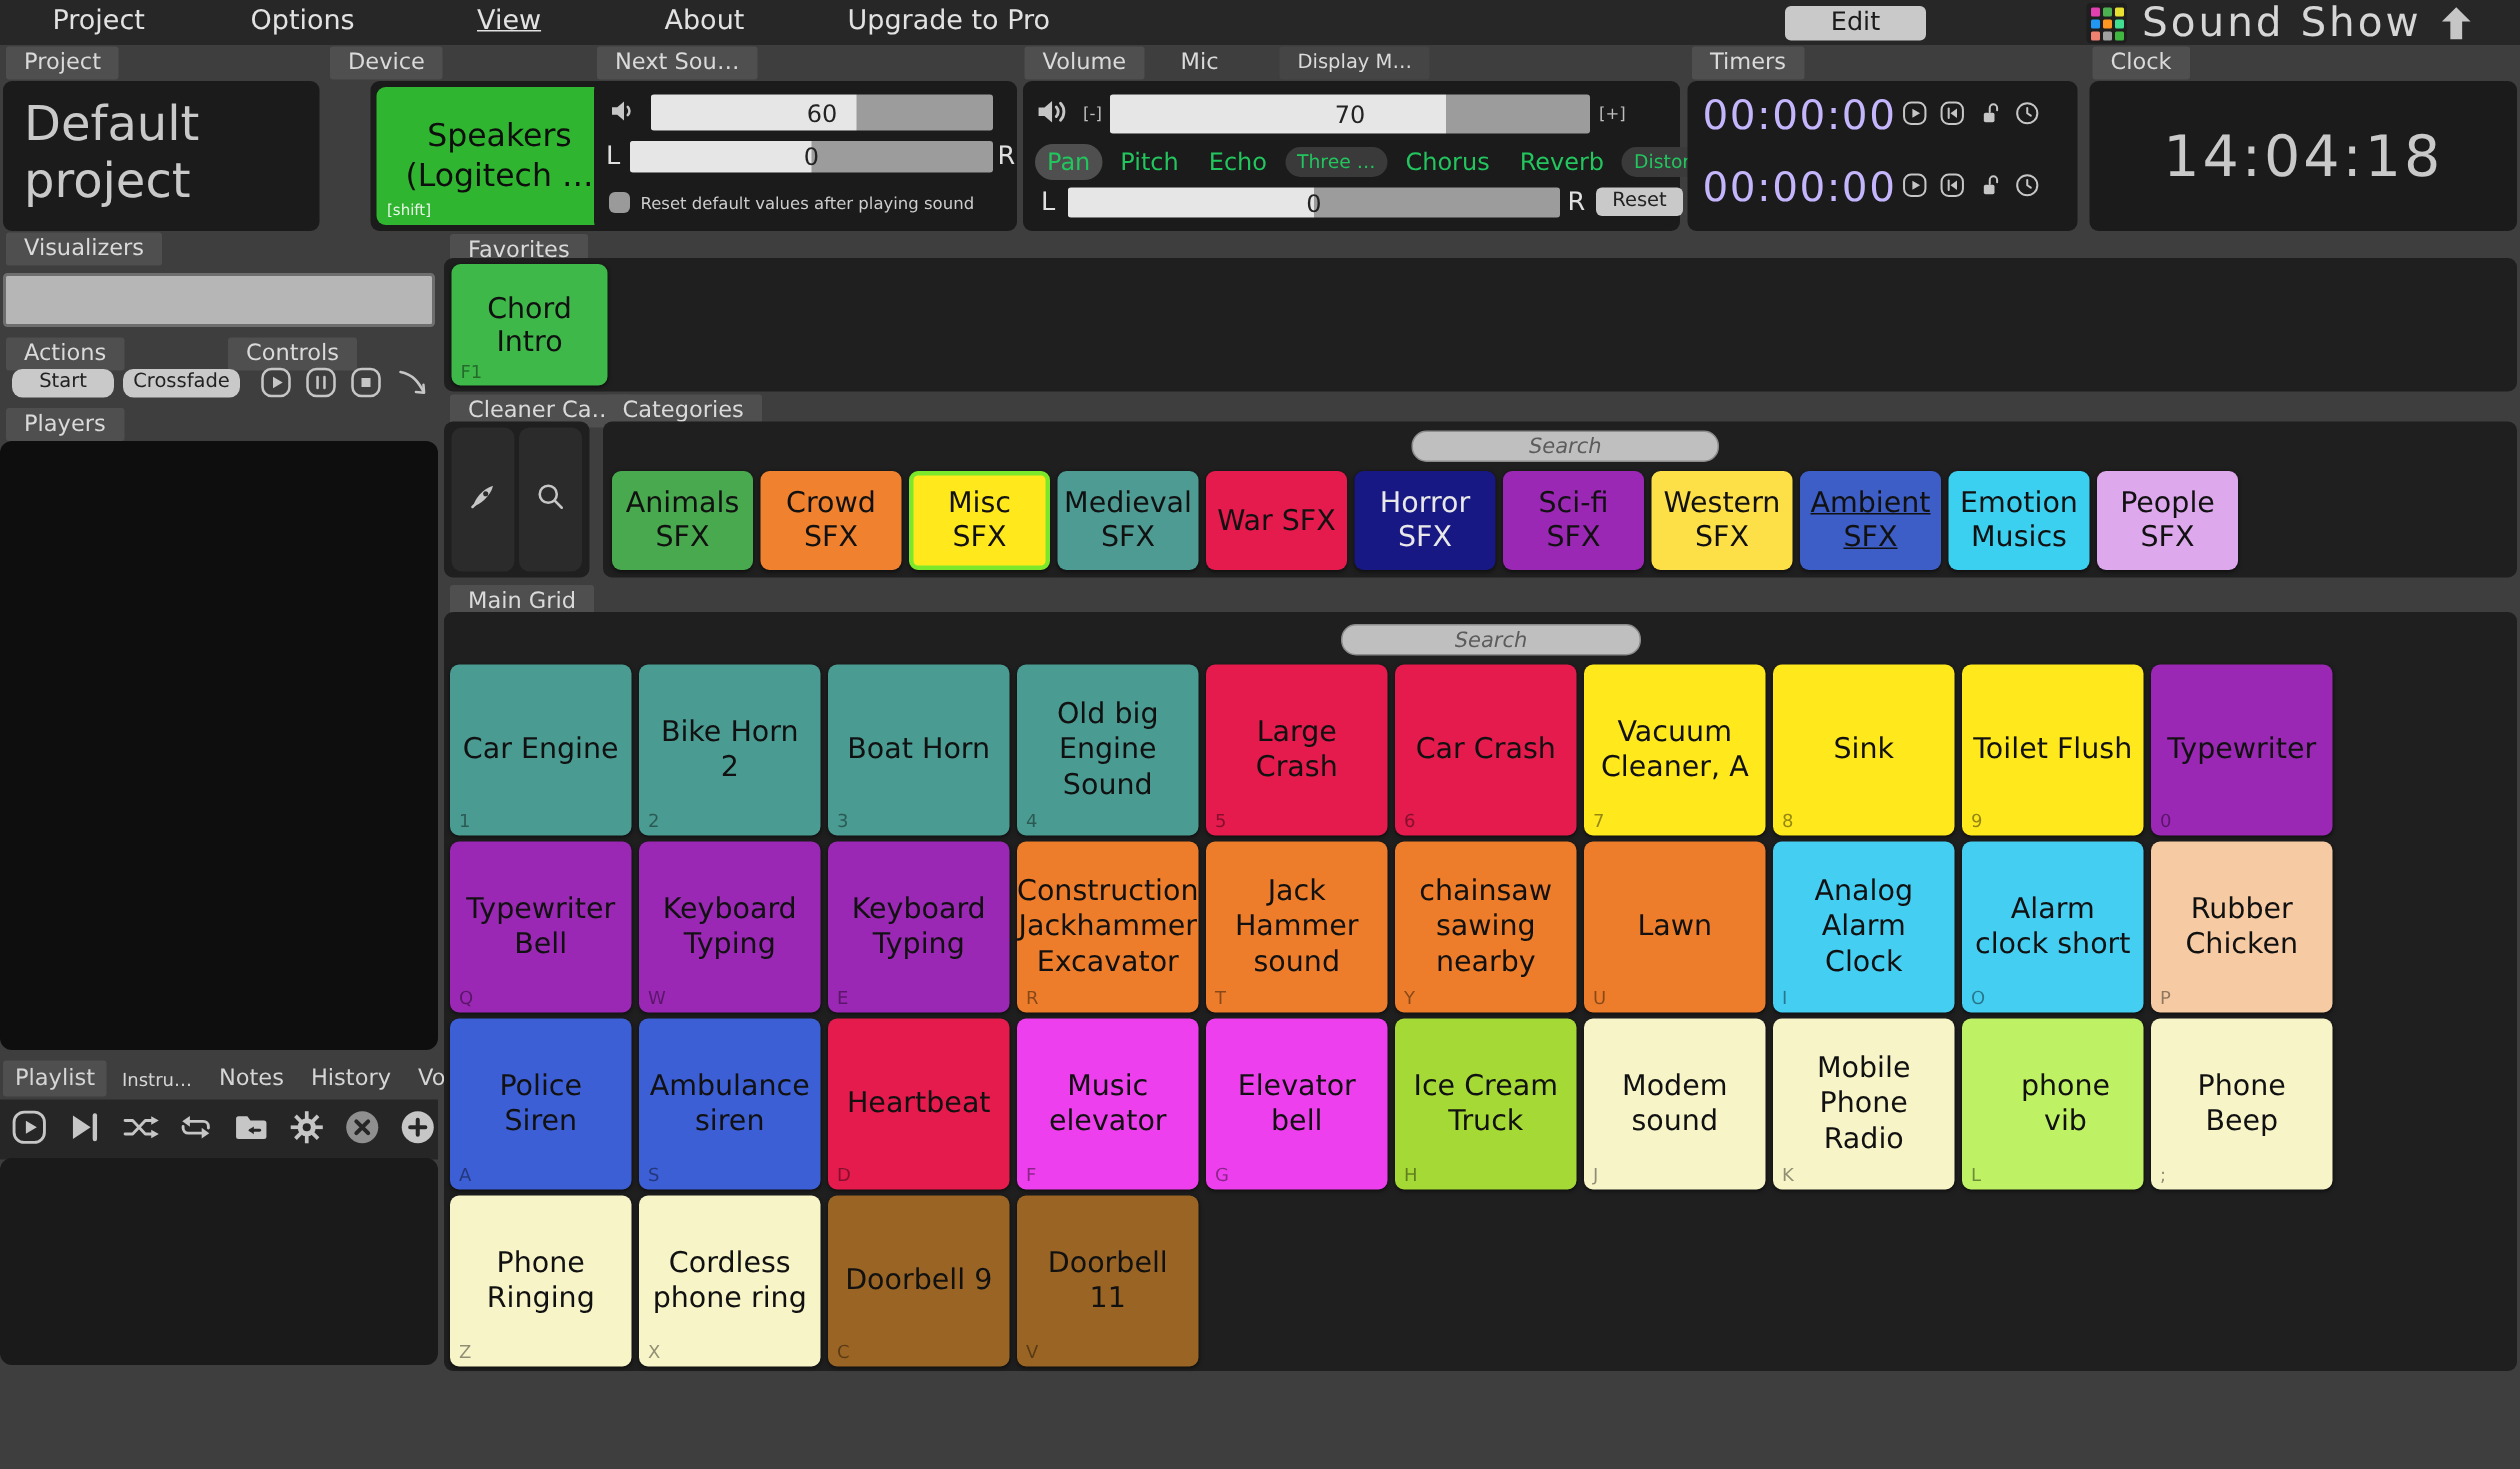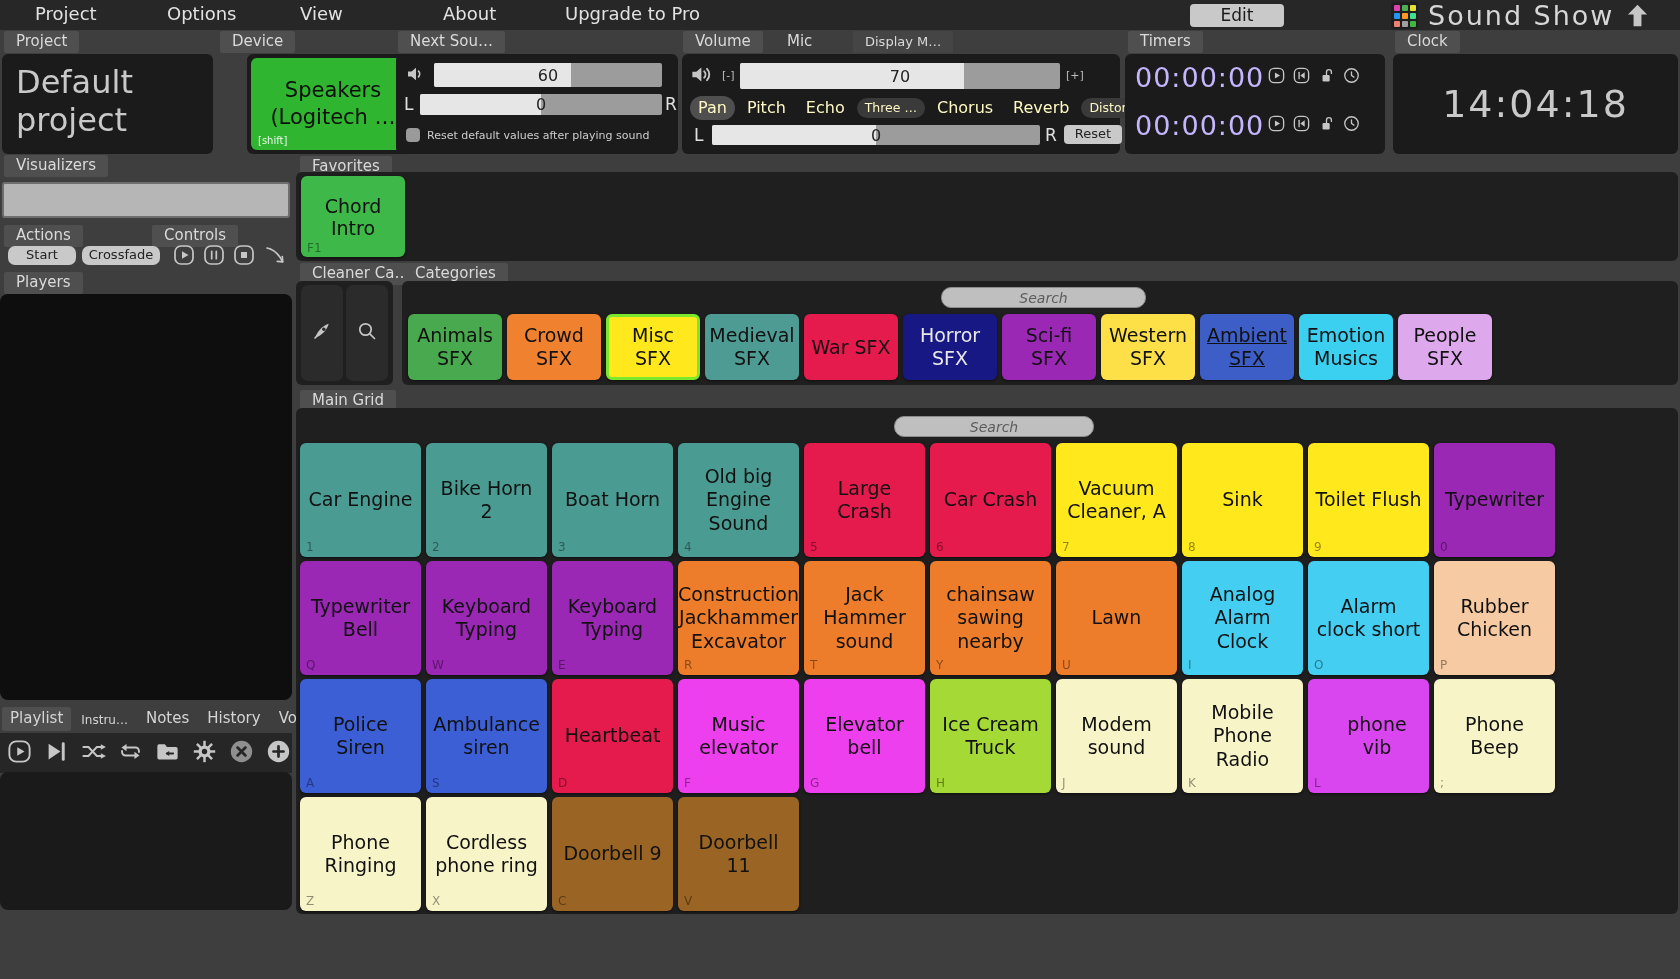--- a/index.html
+++ b/index.html
@@ -40,21 +40,21 @@
                  color:#232323; font-size:16px; }
   .lr { color:#E0E0E0; font-size:17px; }
 
   .chk-row { position:absolute; left:10px; top:74px; display:flex; align-items:center; gap:7px; }
   .chk { width:14px; height:14px; background:#9A9A9A; border-radius:4px; }
   .chk-label { font-size:11px; color:#CDCDCD; }
 
   .bracket { color:#BDBDBD; font-size:11px; }
 
   .fx-tabs { position:absolute; left:8px; top:42px; display:flex; align-items:center; gap:4px; }
-  .fx-tab { color:#fef9c3; font-size:16px; padding:2px 8px 3px; border-radius:12px; white-space:nowrap; }
+  .fx-tab { color:#22c55e; font-size:16px; padding:2px 8px 3px; border-radius:12px; white-space:nowrap; }
   .fx-tab.active { background:#4F4F4F; }
   .fx-tab.sm { font-size:12.5px; background:#3A3A3A; }
   .reset-btn { position:absolute; left:382px; top:71px; width:58px; height:19px; background:#C9C9C9; color:#222;
                font-size:13px; border-radius:4px; text-align:center; line-height:18px; }
 
   .timer-row { position:absolute; left:10px; display:flex; align-items:center; gap:6px; }
   .timer-time { font-size:27px; color:#c4b5fd; letter-spacing:1px; width:126px; }
   .clock-time { position:absolute; inset:0; display:flex; align-items:center; justify-content:center;
                 font-size:38px; color:#C9C9C9; letter-spacing:2px; }
 
@@ -100,21 +100,21 @@
 </style>
 </head>
 <body>
 
 <div id="app">
 
   <div class="menubar">
     <div>
         <span class="menu-item" style="left: 35px;">Project</span>
         <span class="menu-item" style="left: 167px;">Options</span>
-        <span class="menu-item" style="left: 300px;">View</span>
+        <span class="menu-item" style="left: 318px; text-decoration: underline;">View</span>
         <span class="menu-item" style="left: 443px;">About</span>
         <span class="menu-item" style="left: 565px;">Upgrade to Pro</span>
       </div>
     <div class="edit-btn">Edit</div>
     <div class="app-icon">
         <i style="background: rgb(224, 64, 176);"></i>
         <i style="background: rgb(76, 175, 80);"></i>
         <i style="background: rgb(232, 224, 48);"></i>
         <i style="background: rgb(33, 150, 243);"></i>
         <i style="background: rgb(255, 152, 32);"></i>
@@ -508,21 +508,21 @@
         <span class="hotkey">H</span>
       </div>
       <div class="gbtn" style="background: rgb(247, 244, 200);">
         <span>Modem sound</span>
         <span class="hotkey">J</span>
       </div>
       <div class="gbtn" style="background: rgb(247, 244, 200);">
         <span>Mobile Phone Radio</span>
         <span class="hotkey">K</span>
       </div>
-      <div class="gbtn" style="background: #d946ef; padding-left: 23px;">
+      <div class="gbtn" style="background: #bef264; padding-left: 23px;">
         <span>phone vib</span>
         <span class="hotkey">L</span>
       </div>
       <div class="gbtn" style="background: rgb(247, 244, 200);">
         <span>Phone Beep</span>
         <span class="hotkey">;</span>
       </div>
       <div class="gbtn" style="background: rgb(247, 244, 200);">
         <span>Phone Ringing</span>
         <span class="hotkey">Z</span>

